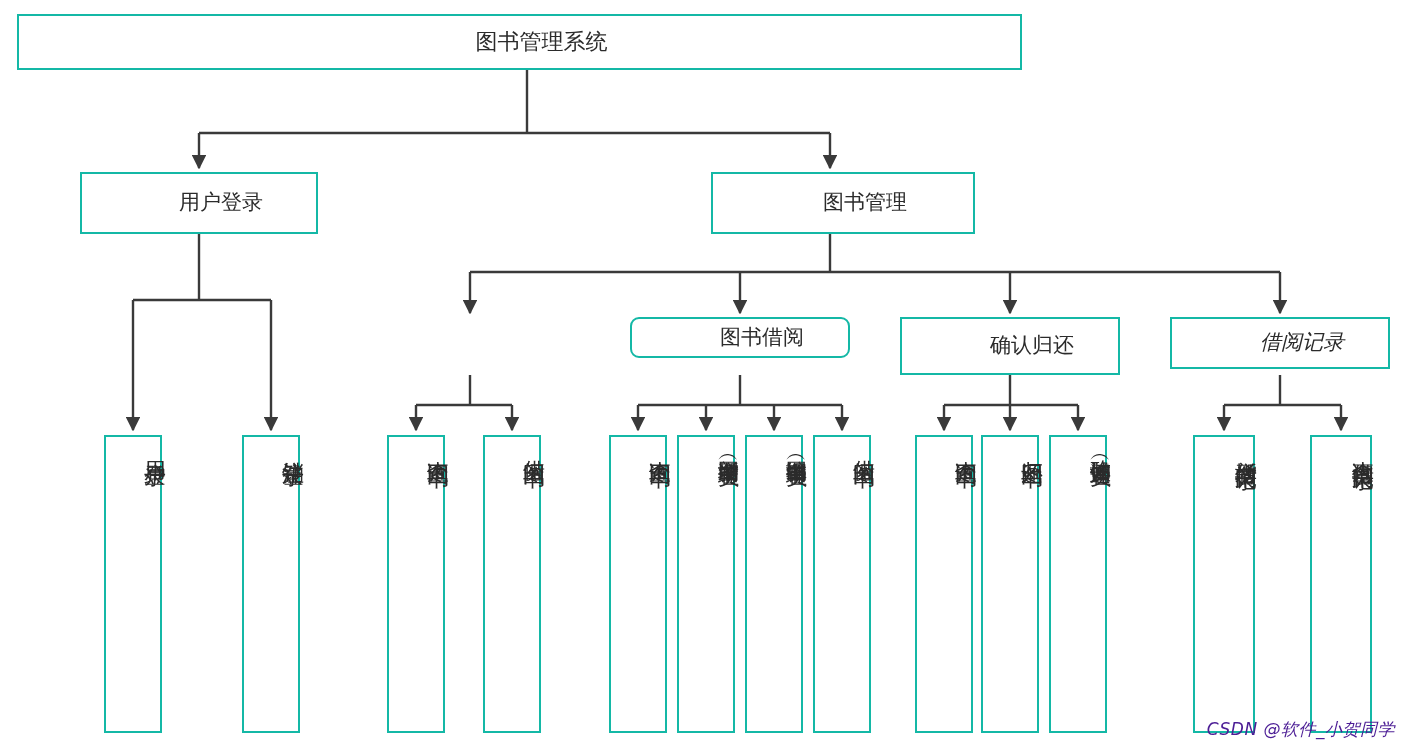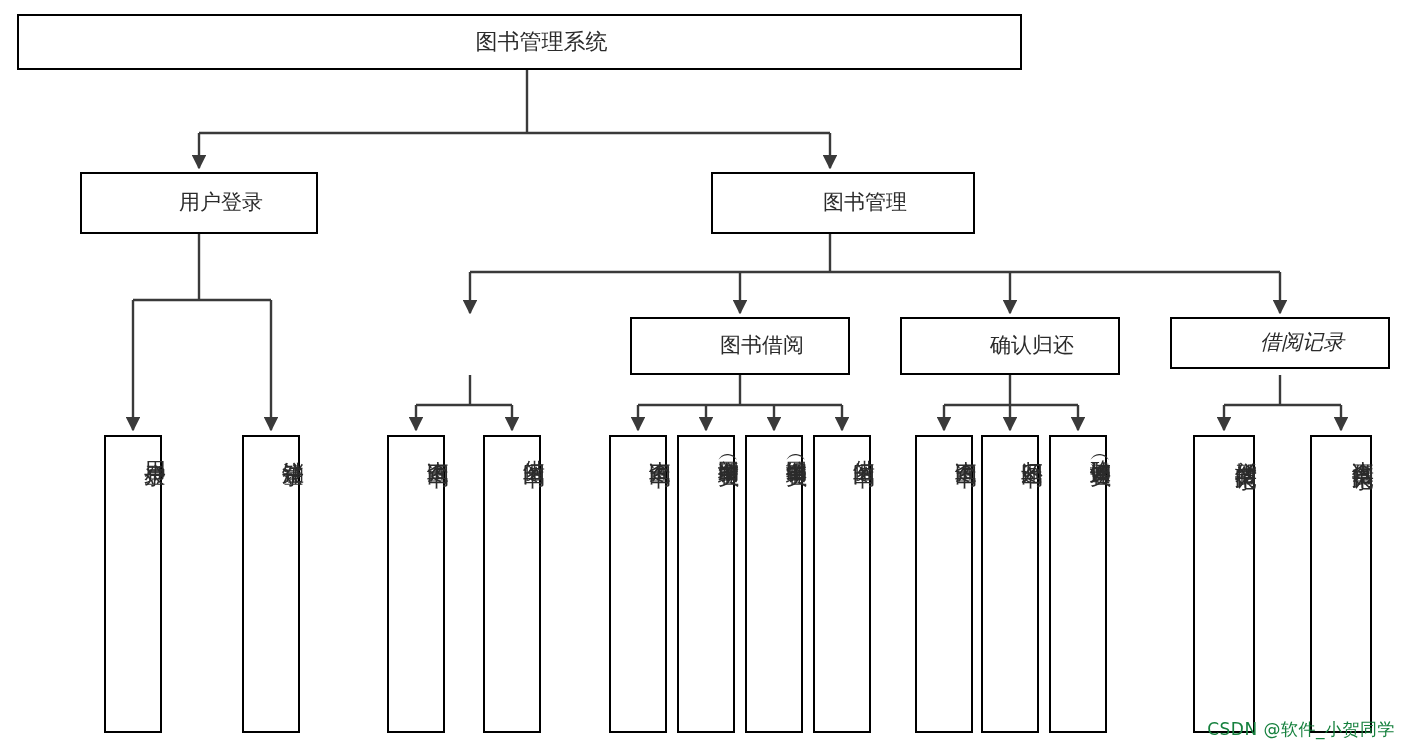--- a/index.html
+++ b/index.html
@@ -18,21 +18,21 @@
   #svg-layer{
     position:absolute;
     left:0; top:0;
     width:1405px;
     height:747px;
   }
   .node{
     position:absolute;
     box-sizing:border-box;
     background:#ffffff;
-    border:2px solid #000000;
+    border:2px solid #14b8a6;
     display:flex;
     align-items:center;
     justify-content:center;
     z-index:2;
     padding-left:44px;
   }
   .node .label{
     color:#2b2b2b;
     line-height:1.12;
     text-align:center;
@@ -57,24 +57,25 @@
     line-height:1;
     max-height:282px;
   }
   .node-leaf.tall .label{ max-height:288px; font-size:21px; letter-spacing:1px; }
 
   #watermark{
     position:absolute;
     right:10px;
     bottom:6px;
     font-size:17px;
-    color:#15803d;
+    color:#4c1d95;
     z-index:3;
     white-space:nowrap;
     letter-spacing:0.5px;
+    font-style:italic;
   }
 </style>
 </head>
 <body>
 
 <div id="canvas">
 
   <svg id="svg-layer" viewBox="0 0 1405 747" xmlns="http://www.w3.org/2000/svg">
     <defs>
       <marker id="arrow" viewBox="0 0 10 10" refX="9" refY="5" markerWidth="6" markerHeight="6" orient="auto-start-reverse">
@@ -131,21 +132,21 @@
     <span class="label">图书管理系统</span>
   </div>
 
   <div class="node node-l1" style="left:80px; top:172px; width:238px; height:62px;">
     <span class="label">用户登录</span>
   </div>
   <div class="node node-l1" style="left:711px; top:172px; width:264px; height:62px;">
     <span class="label">图书管理</span>
   </div>
 
-  <div class="node node-l2" style="left:630px; top:317px; width:220px; height:58px;">
+  <div class="node node-l2" style="left:630px; top:317px; width:220px; height:41px;border-radius:9px;">
     <span class="label">图书借阅</span>
   </div>
   <div class="node node-l2" style="left:900px; top:317px; width:220px; height:58px;">
     <span class="label">确认归还</span>
   </div>
   <div class="node node-l2" style="left:1170px; top:317px; width:220px; height:52px;font-style:italic;">
     <span class="label">借阅记录</span>
   </div>
 
   <div class="node node-leaf" style="left:104px; top:435px; width:58px; height:298px;">

